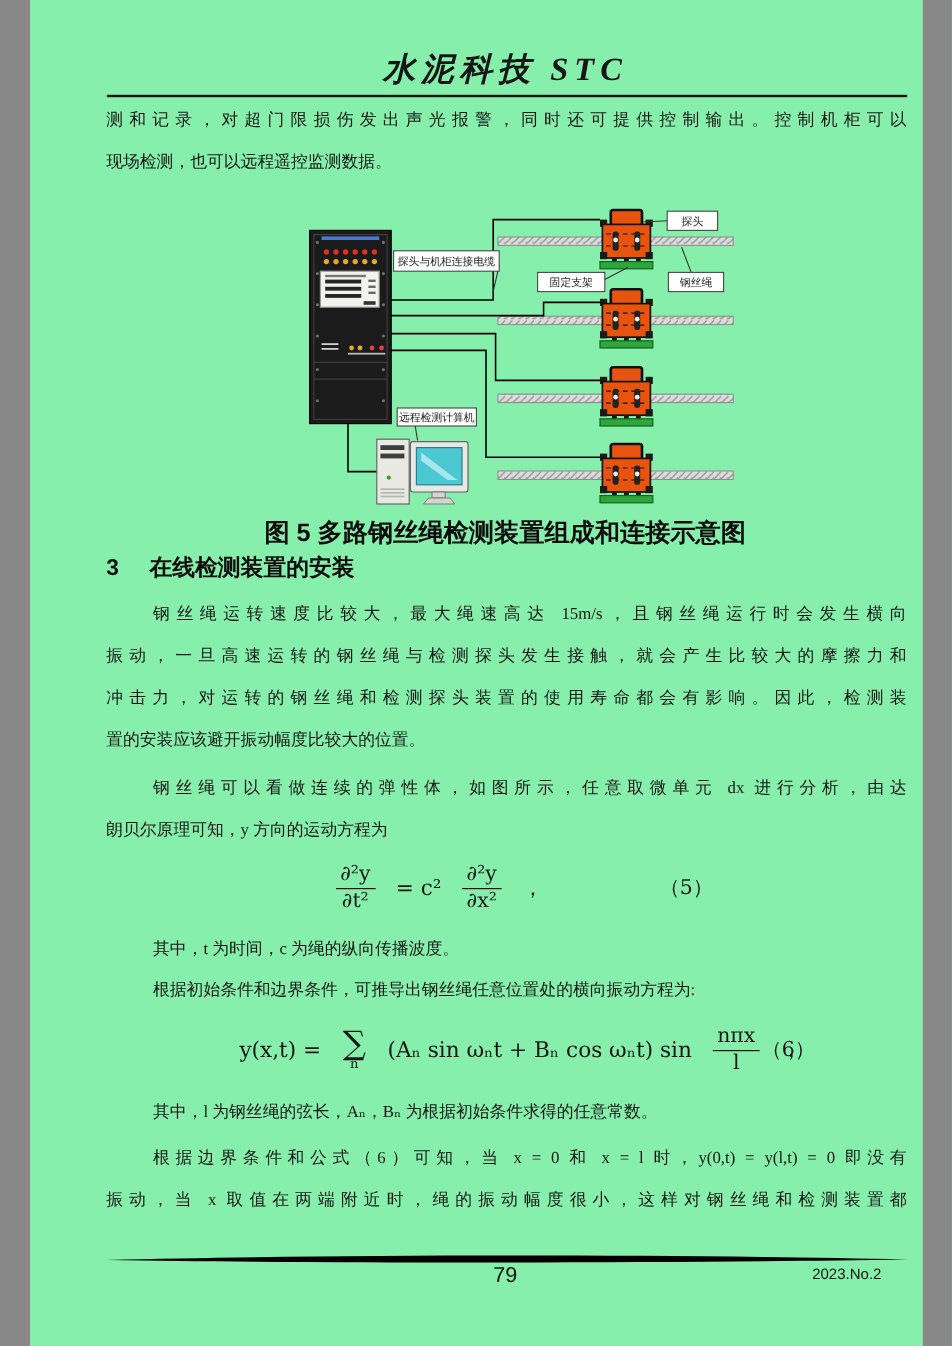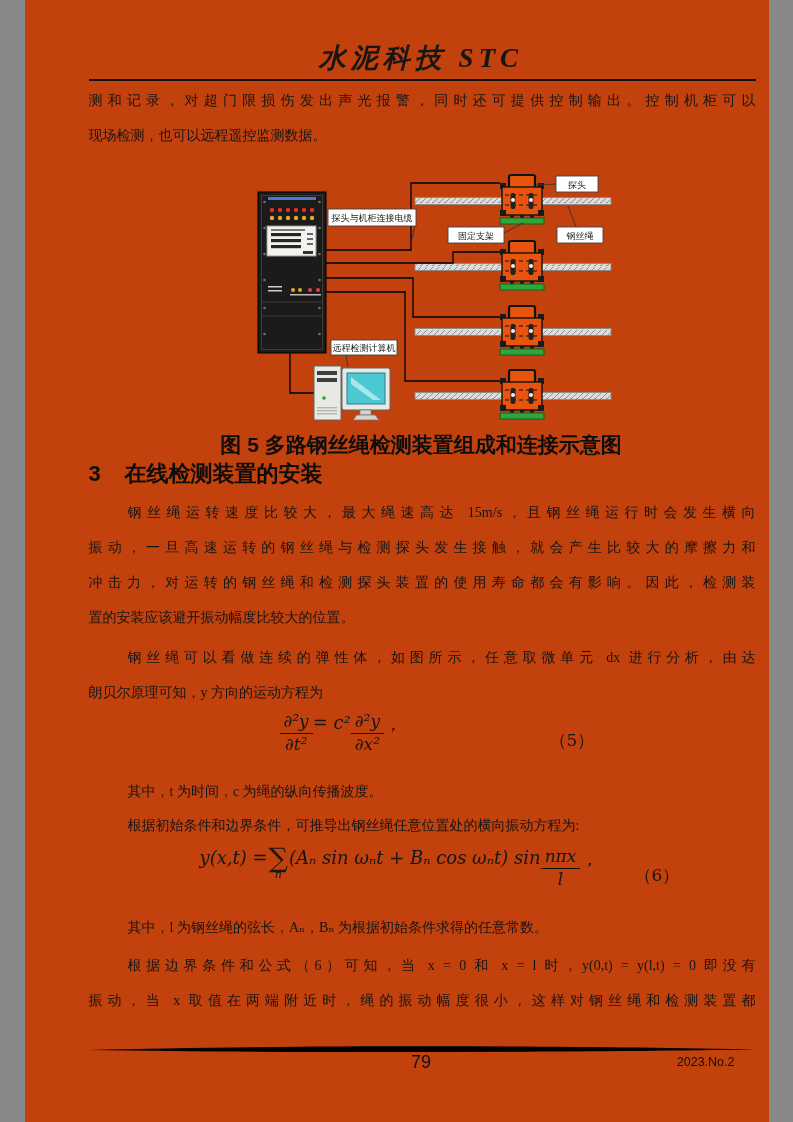--- a/index.html
+++ b/index.html
@@ -1,49 +1,49 @@
 <!DOCTYPE html>
 <html><head>
 <meta charset="utf-8">
 <style>
   html,body { margin:0; padding:0; background:#888; }
   .page {
     position:relative; width:720px; height:1122px; margin:0 auto;
-    background:#c2410c; overflow:hidden;
+    background:#86efac; overflow:hidden;
     font-family:"Liberation Serif","DejaVu Serif",serif; color:#161616;padding-left:24px;
   }
   .abs { position:absolute; }
   
   .journal-title {
     left:0; top:40px; width:793px; height:36px; line-height:36px;
     text-align:center; font-size:27px; font-weight:bold; font-style:italic;
     letter-spacing:5px;
   }
   .header-rule { left:64px; top:79px; width:667px; height:2px; background:#111; }
   
   .para { left:64px; width:667px; }
   .line { height:35px; line-height:35px; font-size:14px; white-space:nowrap; }
   .jl { text-align:justify; text-align-last:justify; white-space:normal; }
   .indent { text-indent:39px; }
   
   .sec-heading {
     left:64px; top:459px; width:667px; height:30px; line-height:30px;
     font-family:"Liberation Sans","DejaVu Sans",sans-serif;
-    font-weight:bold; font-size:22px; color:#0d0d0d;
+    font-weight:bold; font-size:19px; color:#0d0d0d;
   }
   .sec-num { display:inline-block; width:36px; }
   
   .fig-caption {
     left:0; top:434px; width:793px; height:22px; line-height:22px;
     text-align:center; font-size:21px; font-weight:bold;
     font-family:"Liberation Sans","DejaVu Sans",sans-serif; color:#0d0d0d;
   }
   
   .eq { left:64px; width:667px; height:56px; font-family:"DejaVu Serif",serif; font-size:18px; }
-  .eq-inner { position:absolute; top:0; height:56px; display:flex; gap:0;font-style:italic; }
+  .eq-inner { position:absolute; top:0; height:56px; display:flex; align-items:center; gap:17px; }
   .frac { display:inline-flex; flex-direction:column; align-items:center; line-height:1.15; font-size:17px; }
   .frac .fn { border-bottom:1.3px solid #111; padding:0 4px 1px 4px; }
   .frac .fd { padding-top:1px; }
   .sum { display:inline-flex; flex-direction:column; align-items:center; line-height:.85; margin:0 1px; }
   .sum .sig { font-size:27px; }
   .sum .ss { font-size:11px; }
   .eq-tag { position:absolute; top:0; height:56px; line-height:56px; font-size:17px; }
   
   .footer-page {
     left:0; top:1052px; width:793px; height:20px; line-height:20px; text-align:center;

